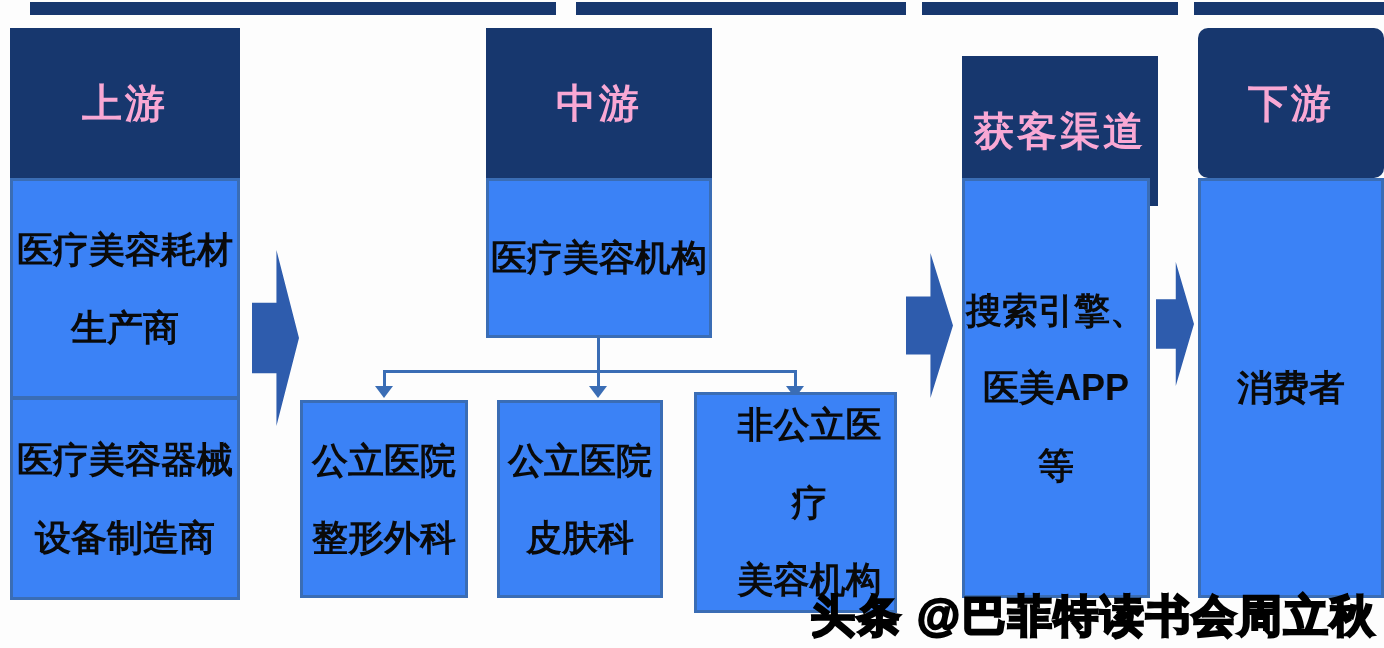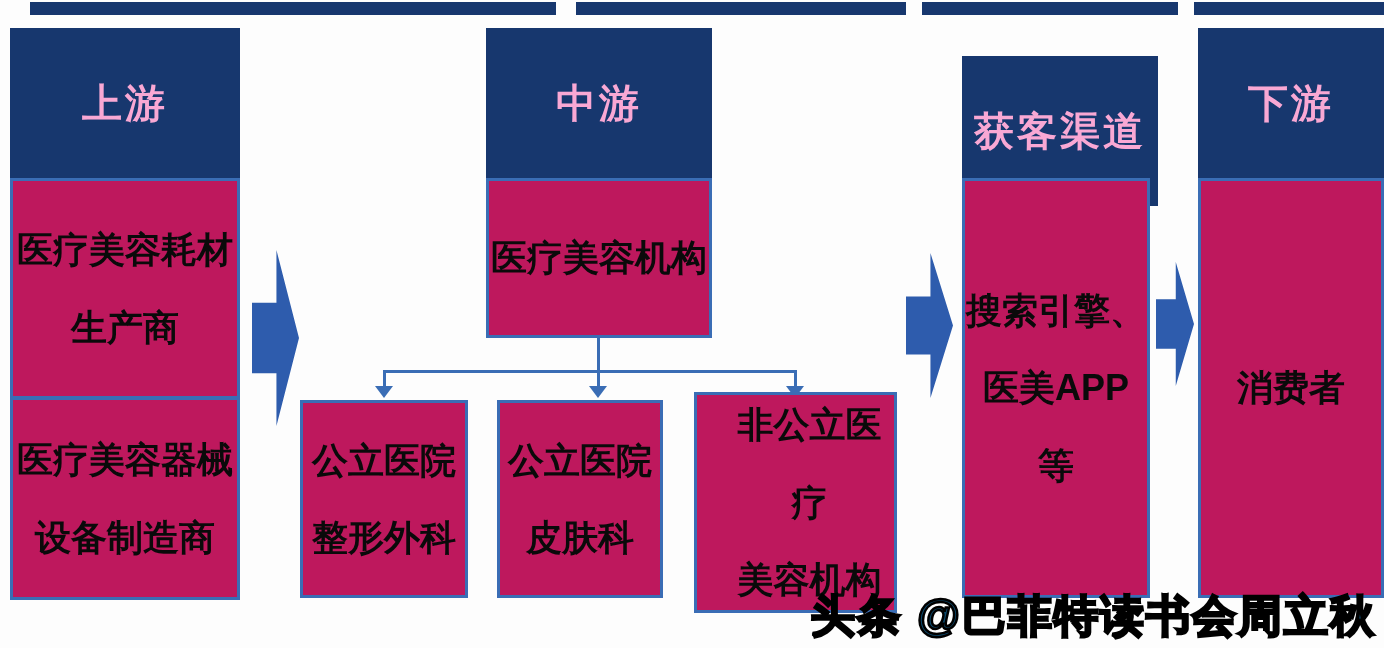--- a/index.html
+++ b/index.html
@@ -32,26 +32,26 @@
     display: flex;
     align-items: center;
     justify-content: center;
     font-weight: bold;
     font-size: 40px;
     letter-spacing: 3px;
   }
   .hdr-upstream   { left: 10px;   top: 28px; width: 230px; height: 150px; }
   .hdr-midstream  { left: 486px;  top: 28px; width: 226px; height: 150px; }
   .hdr-channel    { left: 962px;  top: 28px; width: 196px; height: 150px; margin-top: 28px; }
-  .hdr-downstream { left: 1198px; top: 28px; width: 186px; height: 150px; }
+  .hdr-downstream { left: 1198px; top: 28px; width: 186px; height: 150px; border-radius: 10px; }
 
   
   .box {
     position: absolute;
-    background: #be185d;
+    background: #3b82f6;
     border: 3px solid #3a6db5;
     color: #0a0a0a;
     display: flex;
     flex-direction: column;
     align-items: center;
     justify-content: center;
     font-weight: bold;
     font-size: 36px;
     text-align: center;
     line-height: 2.15;
@@ -93,21 +93,21 @@
   .ahead-b { left: 589px; top: 386px; }
   .ahead-c { left: 786px; top: 386px; }
 
   
   .watermark {
     position: absolute;
     right: 8px;
     bottom: 2px;
     font-size: 44px;
     font-weight: bold;
-    color: #0c4a6e;
+    color: #000000;
     -webkit-text-stroke: 2.5px #000000;
     text-shadow: 0 0 1px #000;
     letter-spacing: 2px;
     white-space: nowrap;
   }
 </style>
 </head>
 <body>
 
 <div class="canvas">

